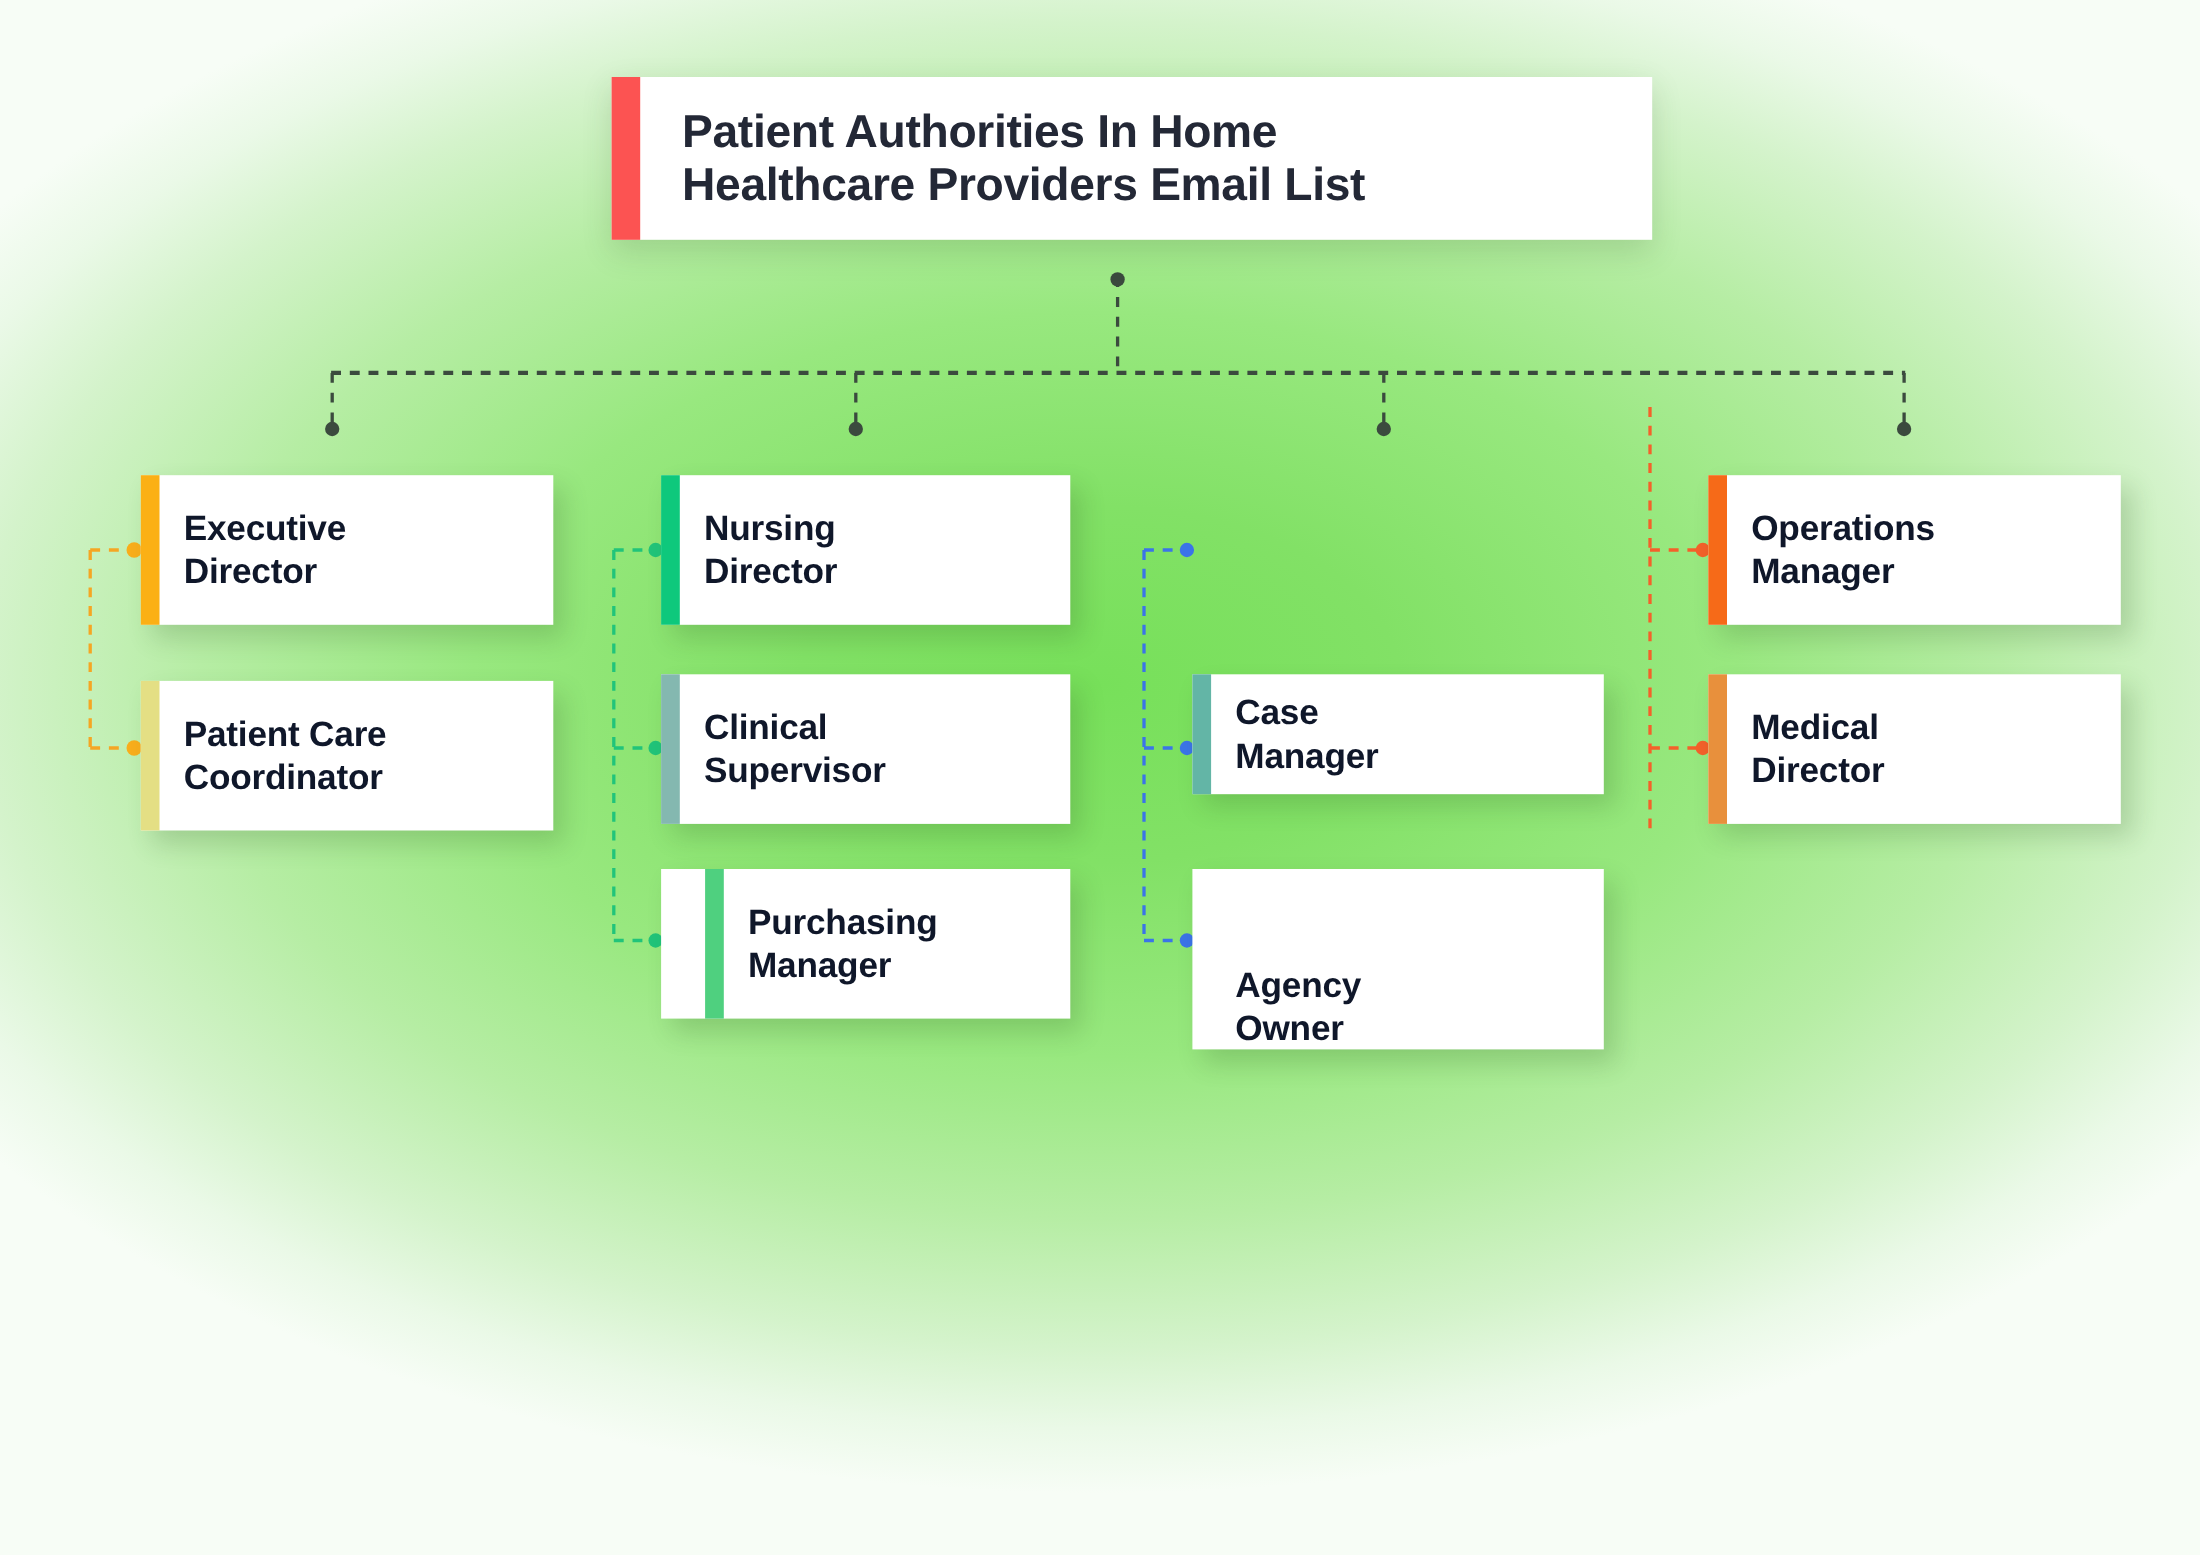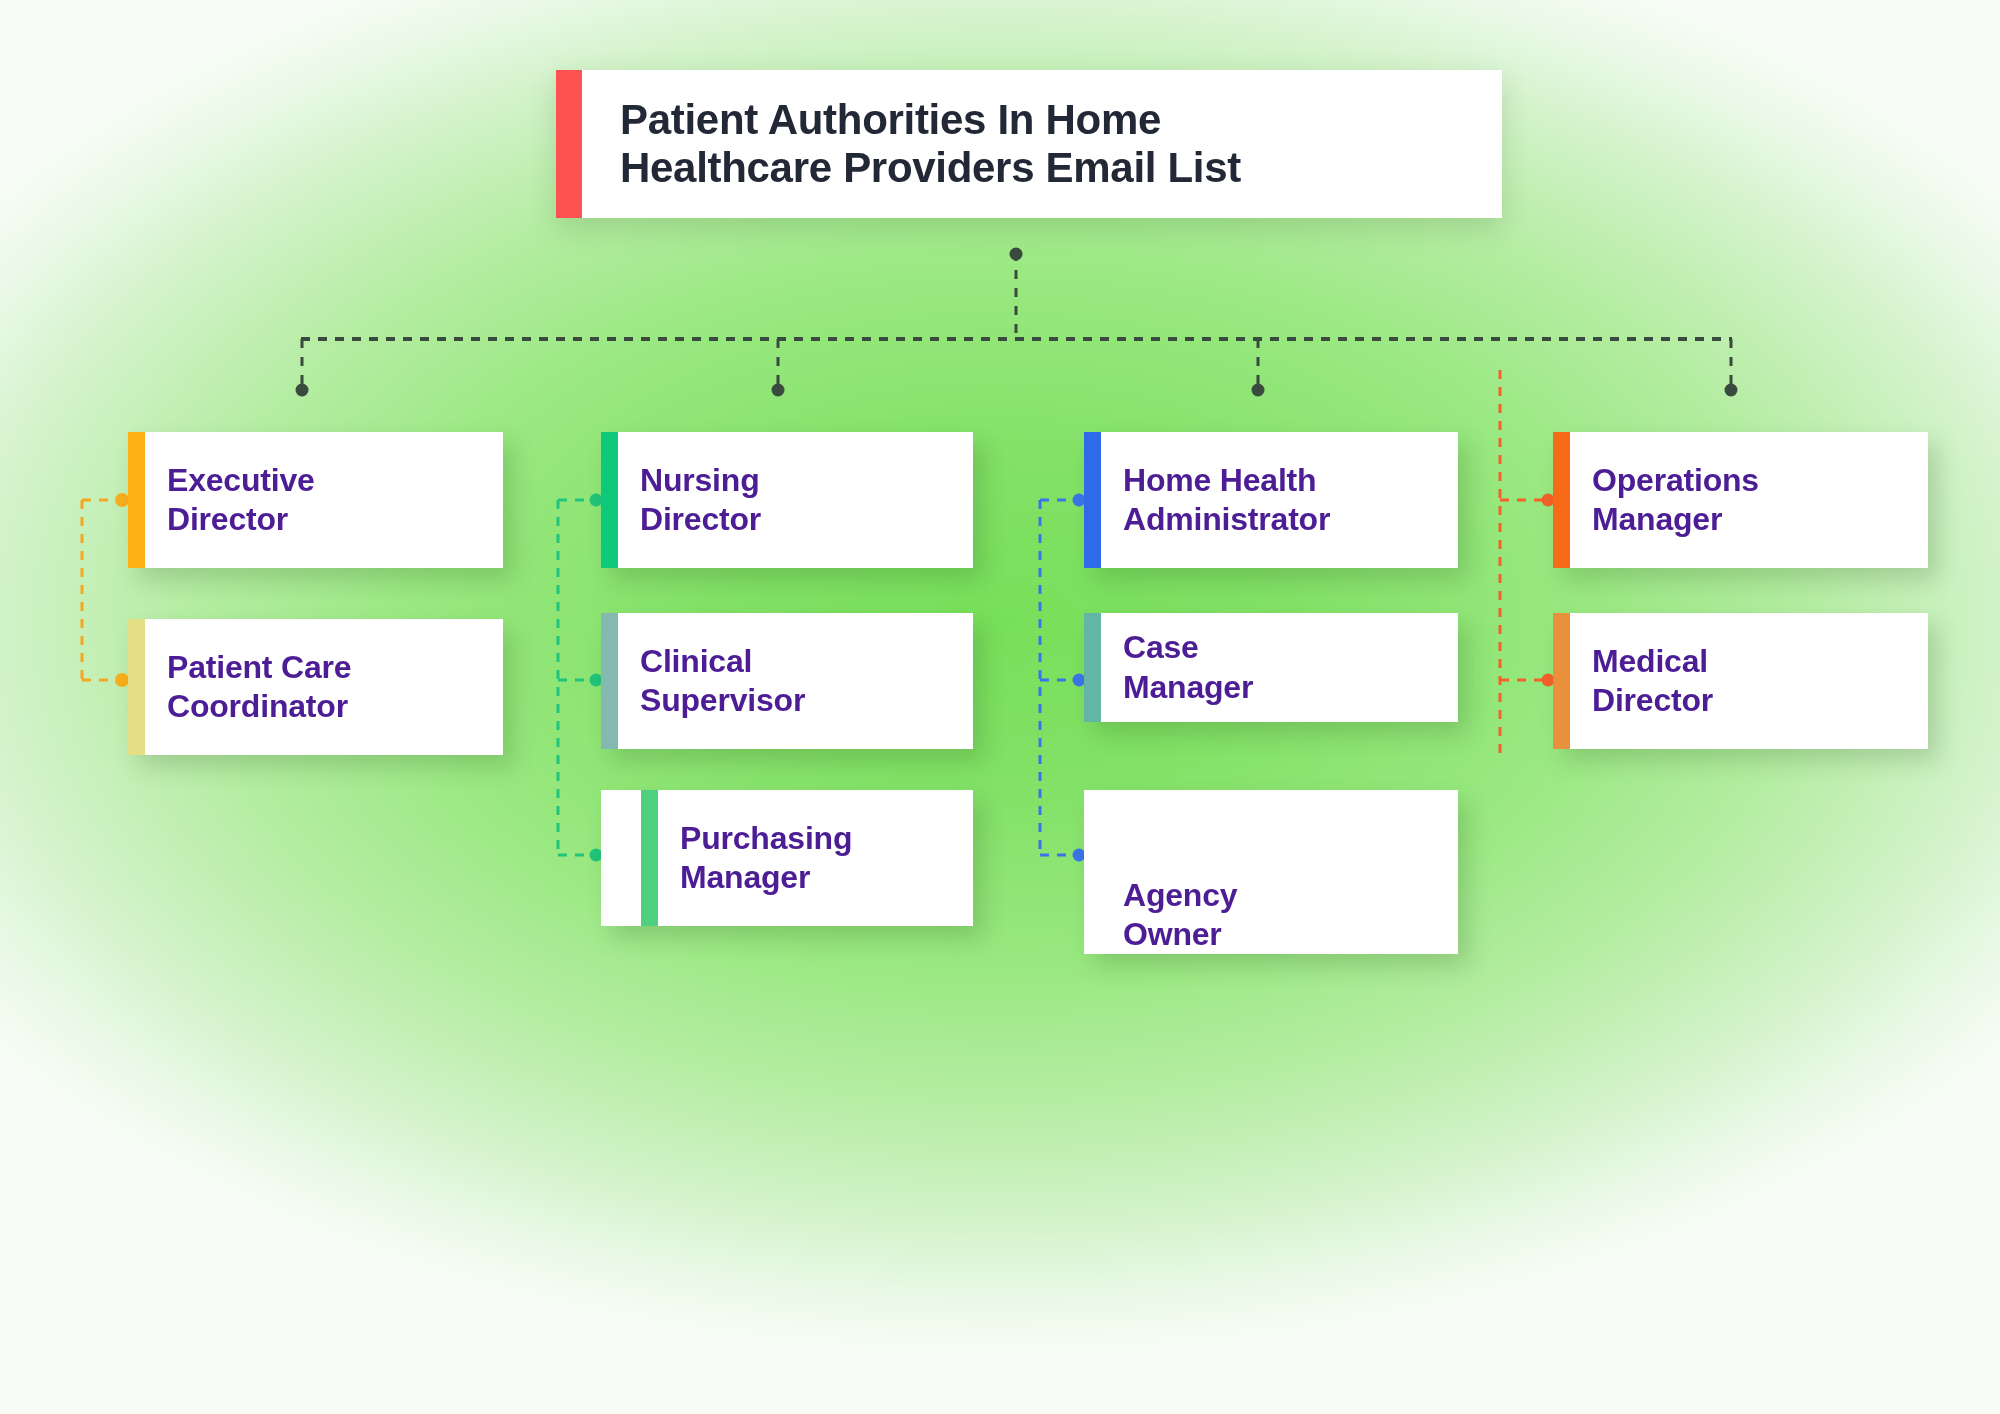--- a/index.html
+++ b/index.html
@@ -82,21 +82,21 @@
     width: 17px;
     flex: 0 0 17px;
   }
   .node .label {
     display: flex;
     align-items: center;
     padding: 0 16px 0 22px;
     font-size: 32px;
     line-height: 1.22;
     font-weight: 700;
-    color: #4c1d95;
+    color: #0f172a;
     letter-spacing: -0.2px;
     white-space: pre-line;
   }
 
   
   #node-executive-director   { left: 128px;  top: 432px; width: 375px; height: 136px; }
   #node-patient-care-coordinator { left: 128px; top: 587px; width: 375px; height: 136px; margin-top: 32px; }
   
   #node-nursing-director     { left: 601px;  top: 432px; width: 372px; height: 136px; }
   #node-clinical-supervisor  { left: 601px;  top: 613px; width: 372px; height: 136px; }
@@ -197,25 +197,20 @@
     <div class="bar" style="background: rgb(132, 184, 176);"></div>
     <div class="label">Clinical
 Supervisor</div>
   </div>
   <div class="node" id="node-purchasing-manager">
     <div class="bar" style="background: rgb(79, 208, 127);"></div>
     <div class="label">Purchasing
 Manager</div>
   </div>
 
-  <div class="node" id="node-home-health-administrator">
-    <div class="bar" style="background: rgb(47, 106, 232);"></div>
-    <div class="label">Home Health
-Administrator</div>
-  </div>
   <div class="node" id="node-case-manager">
     <div class="bar" style="background: rgb(99, 181, 166);"></div>
     <div class="label">Case
 Manager</div>
   </div>
   <div class="node" id="node-agency-owner">
     <div class="bar" style="background: rgb(127, 168, 179);"></div>
     <div class="label">Agency
 Owner</div>
   </div>

